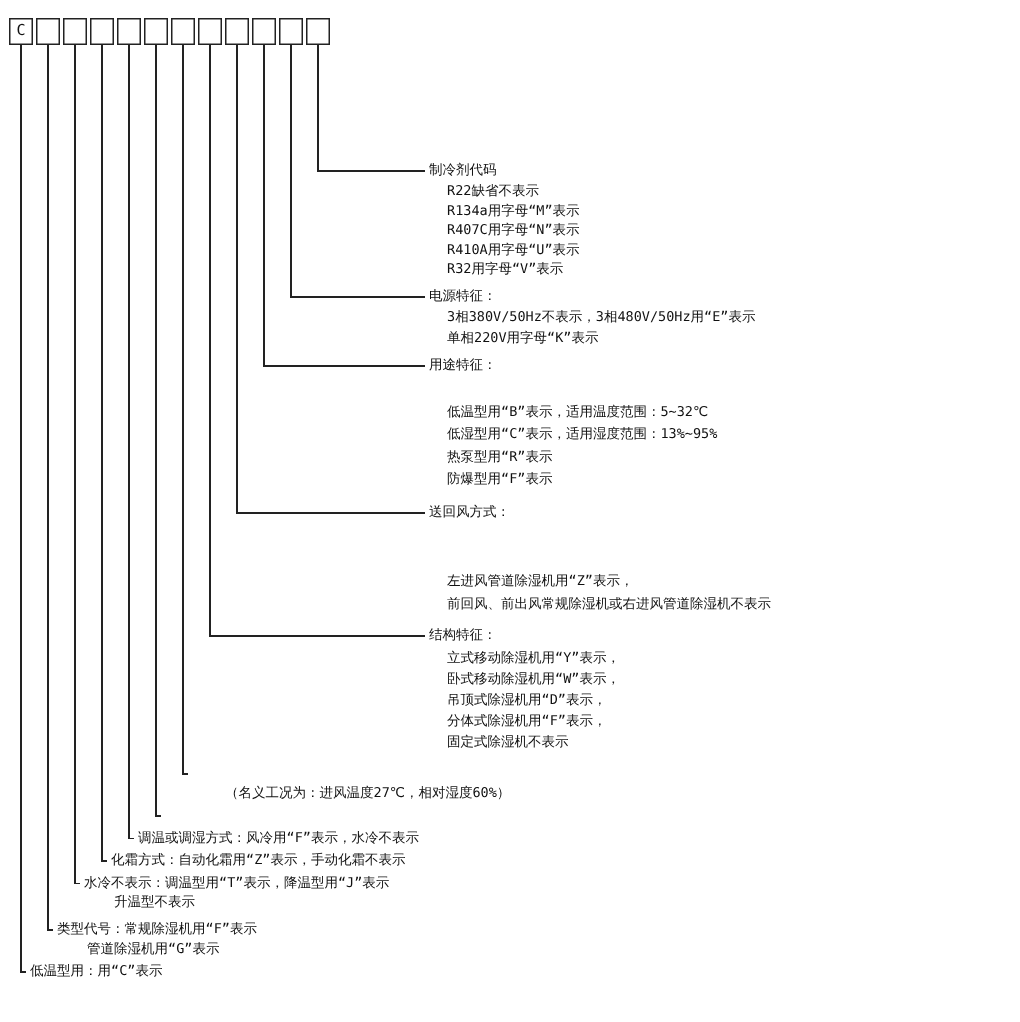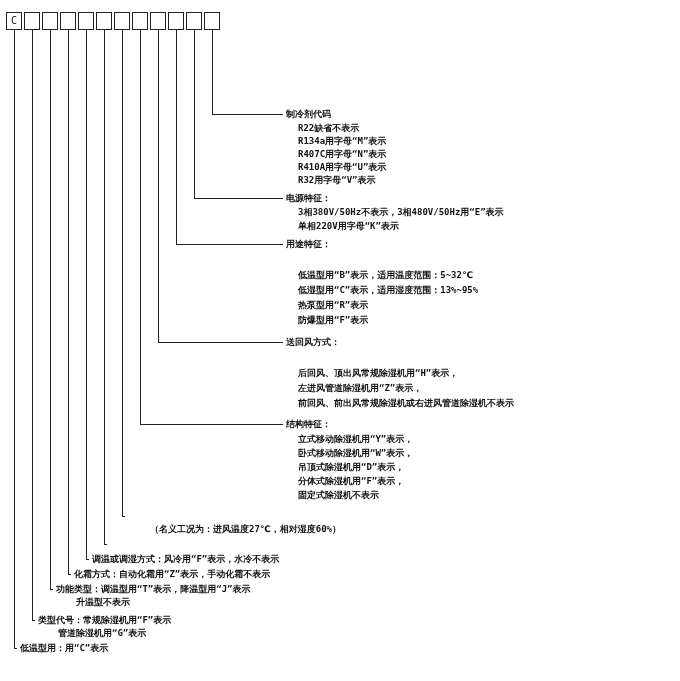--- a/index.html
+++ b/index.html
@@ -39,21 +39,20 @@
     box-sizing: border-box;
     text-align: center;
     line-height: 15px;
     font-size: 10px;
     background: #ffffff;
   }
   .txt {
     position: absolute;
     white-space: nowrap;
     line-height: 12px;
-    font-weight: bold;
   }
 </style>
 </head>
 <body>
 
 <div class="canvas">
 
   <svg class="lines-svg" viewBox="0 0 680 681" xmlns="http://www.w3.org/2000/svg">
     <polyline points="212,30 212,114 283,114"></polyline>
     <polyline points="194,30 194,198 283,198"></polyline>
@@ -93,39 +92,38 @@
   <div class="txt" style="left:298px;top:206px">3相380V/50Hz不表示，3相480V/50Hz用“E”表示</div>
   <div class="txt" style="left:298px;top:220px">单相220V用字母“K”表示</div>
 
   <div class="txt" style="left:286px;top:238px">用途特征：</div>
   <div class="txt" style="left:298px;top:269px">低温型用“B”表示，适用温度范围：5~32℃</div>
   <div class="txt" style="left:298px;top:284px">低湿型用“C”表示，适用湿度范围：13%~95%</div>
   <div class="txt" style="left:298px;top:299px">热泵型用“R”表示</div>
   <div class="txt" style="left:298px;top:314px">防爆型用“F”表示</div>
 
   <div class="txt" style="left:286px;top:336px">送回风方式：</div>
-  <div class="txt" style="left:298px;top:367px">后回风、顶出风常规除湿机用“H”表示，</div>
   <div class="txt" style="left:298px;top:382px">左进风管道除湿机用“Z”表示，</div>
   <div class="txt" style="left:298px;top:397px">前回风、前出风常规除湿机或右进风管道除湿机不表示</div>
 
   <div class="txt" style="left:286px;top:418px">结构特征：</div>
   <div class="txt" style="left:298px;top:433px">立式移动除湿机用“Y”表示，</div>
   <div class="txt" style="left:298px;top:447px">卧式移动除湿机用“W”表示，</div>
   <div class="txt" style="left:298px;top:461px">吊顶式除湿机用“D”表示，</div>
   <div class="txt" style="left:298px;top:475px">分体式除湿机用“F”表示，</div>
   <div class="txt" style="left:298px;top:489px">固定式除湿机不表示</div>
 
   <div class="txt" style="left:150px;top:523px">（名义工况为：进风温度27℃，相对湿度60%）</div>
 
 
   <div class="txt" style="left:92px;top:553px">调温或调湿方式：风冷用“F”表示，水冷不表示</div>
 
   <div class="txt" style="left:74px;top:568px">化霜方式：自动化霜用“Z”表示，手动化霜不表示</div>
 
-  <div class="txt" style="left:56px;top:583px">功能类型：调温型用“T”表示，降温型用“J”表示</div>
+  <div class="txt" style="left:56px;top:583px">水冷不表示：调温型用“T”表示，降温型用“J”表示</div>
   <div class="txt" style="left:76px;top:596px">升温型不表示</div>
 
   <div class="txt" style="left:38px;top:614px">类型代号：常规除湿机用“F”表示</div>
   <div class="txt" style="left:58px;top:627px">管道除湿机用“G”表示</div>
 
   <div class="txt" style="left:20px;top:642px">低温型用：用“C”表示</div>
 
 </div>
 
 </body></html>

